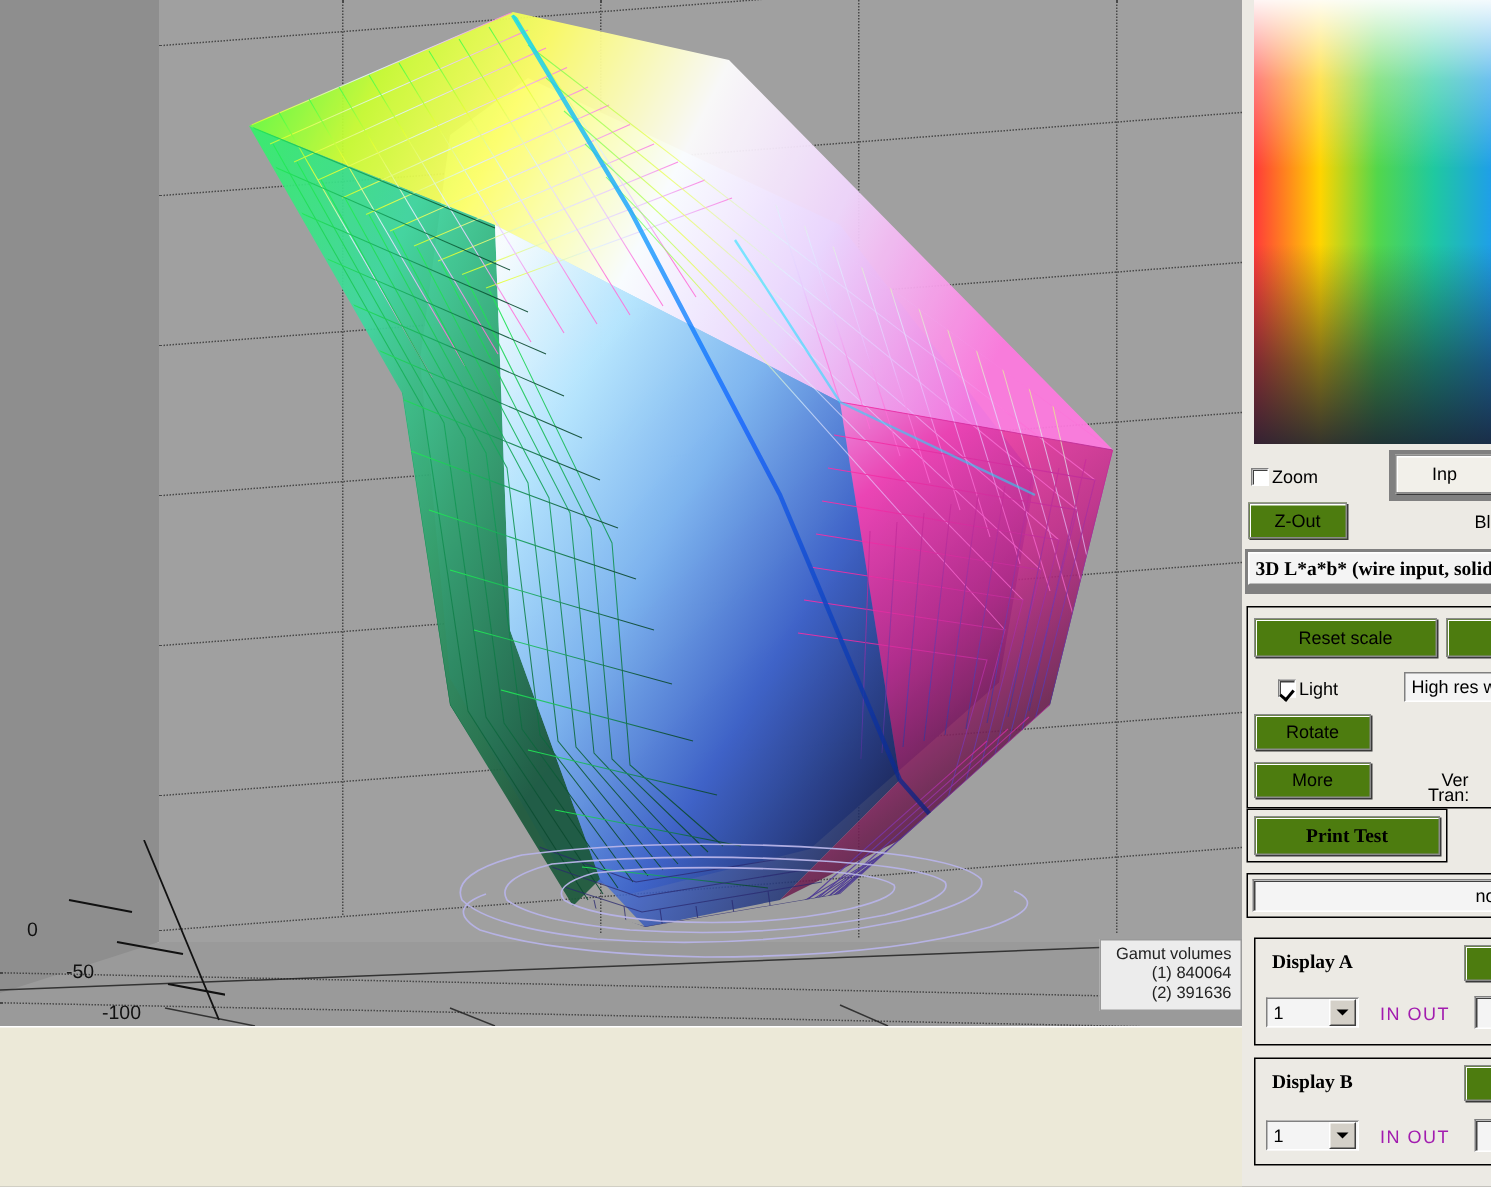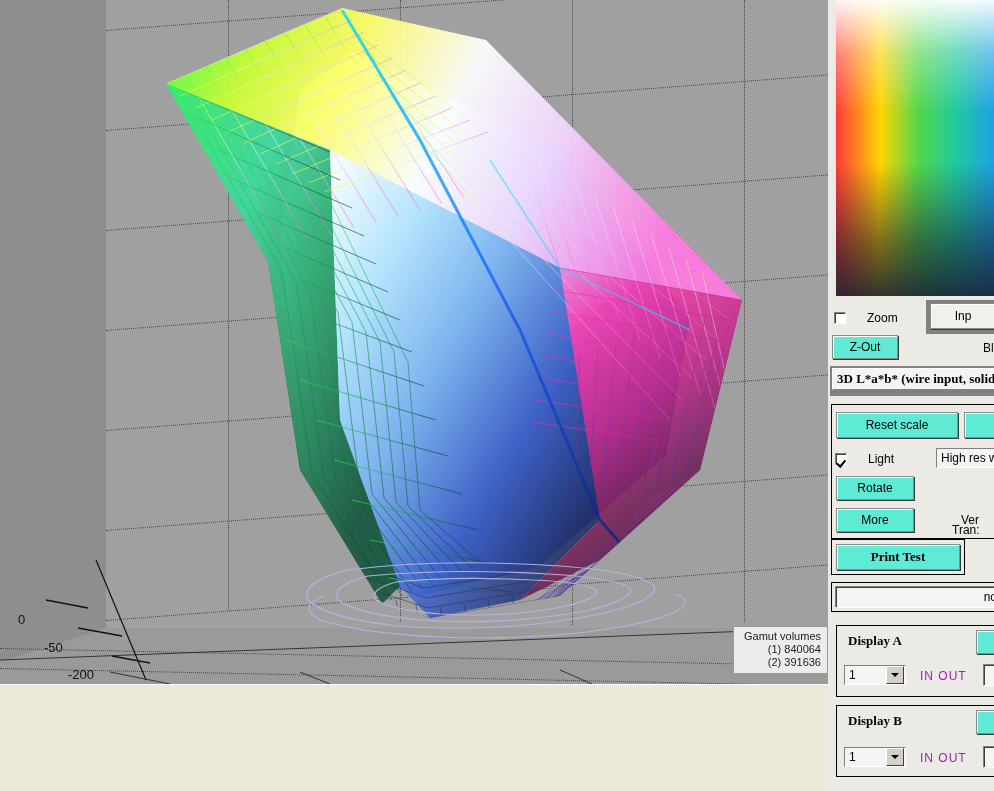--- a/index.html
+++ b/index.html
@@ -68,29 +68,29 @@
     background:linear-gradient(to right,
       #ff3a3a 0%, #ffd400 28%, #53d74b 52%, #1fc9a0 76%, #1f9fe8 100%);}
   #swatch .g2{position:absolute;inset:0;
     background:linear-gradient(to bottom, rgba(255,255,255,.95) 0%, rgba(255,255,255,.35) 18%,
       rgba(255,255,255,0) 38%, rgba(0,0,0,0) 55%, rgba(20,25,45,.55) 82%, rgba(25,30,50,.88) 100%);}
 
   .grpbox{position:absolute;border:1px solid #000;background:#eceae4;box-sizing:border-box;}
 
   .btn{
     position:absolute;box-sizing:border-box;
-    background:#5eead4;
+    background:#4d7c0f;
     border:1px solid #8a8a8a;
     box-shadow:inset 1px 1px 0 #fff, 1px 1px 0 #3a3a3a;
     display:flex;align-items:center;justify-content:center;
     font-size:12px;font-family:"Liberation Sans",sans-serif;color:#000;
   }
   .btn.bold{font-weight:bold;font-size:13px;font-family:"Liberation Serif",serif;}
 
-  .chk{position:absolute;display:flex;align-items:center;gap:21px;font-size:12px;}
+  .chk{position:absolute;display:flex;align-items:center;gap:2px;font-size:12px;}
   .chk .box{
     width:12px;height:12px;box-sizing:border-box;background:#fff;
     border:1px solid #808080;border-right-color:#fff;border-bottom-color:#fff;
     box-shadow:inset 1px 1px 0 #404040;
     position:relative;flex:0 0 12px;
   }
   .chk .box.on:after{
     content:"";position:absolute;left:2px;top:4px;width:4px;height:7px;
     border:solid #000;border-width:0 2px 2px 0;transform:rotate(40deg);
   }
@@ -161,21 +161,21 @@
     <div class="gridline" style="left:0px;top:668px;width:828px;transform:skewY(1.2deg);transform-origin:left top;"></div>
 
     <svg style="position:absolute;left:0;top:560px;width:150px;height:124px;">
       <line x1="46" y1="40" x2="88" y2="48" stroke="#111" stroke-width="1.4"></line>
       <line x1="78" y1="68" x2="122" y2="76" stroke="#111" stroke-width="1.4"></line>
       <line x1="112" y1="96" x2="155" y2="104" stroke="#111" stroke-width="1.4"></line>
       <line x1="96" y1="0" x2="146" y2="120" stroke="#111" stroke-width="1.2"></line>
     </svg>
     <div class="axislabel" style="left:18px;top:612px;">0</div>
     <div class="axislabel" style="left:44px;top:640px;">-50</div>
-    <div class="axislabel" style="left:68px;top:667px;">-200</div>
+    <div class="axislabel" style="left:68px;top:667px;">-100</div>
     <div class="axislabel" style="left:810px;top:648px;">0</div>
 
     <svg id="gamutwrap" viewBox="0 0 828 684">
       <defs>
         <linearGradient id="gTop" x1="0" y1="0" x2="1" y2="0.25">
           <stop offset="0%" stop-color="#3cff4a"></stop>
           <stop offset="18%" stop-color="#ccff33"></stop>
           <stop offset="34%" stop-color="#ffff66"></stop>
           <stop offset="55%" stop-color="#ffffff"></stop>
           <stop offset="75%" stop-color="#f2d8ff"></stop>
@@ -440,21 +440,21 @@
 
     <div class="titlebar" style="left:2px;top:366px;width:172px;height:30px;">
       <div class="inner">3D L*a*b* (wire input, solid</div>
     </div>
 
     <div class="grpbox" style="left:3px;top:404px;width:172px;height:135px;"></div>
 
     <div class="btn" style="left:8px;top:412px;width:122px;height:26px;">Reset scale</div>
     <div class="btn" style="left:136px;top:412px;width:60px;height:26px;"></div>
 
-    <div class="chk" style="left:7px;top:452px;justify-content:space-between;">
+    <div class="chk" style="left:24px;top:452px;justify-content:space-between;">
       <span class="box on"></span>
       <span>Light</span>
     </div>
     <div class="smallcombo" style="left:108px;top:448px;width:86px;">
       <span class="txt">High res w</span>
     </div>
 
     <div class="btn" style="left:8px;top:476px;width:78px;height:24px;">Rotate</div>
     <div class="btn" style="left:8px;top:508px;width:78px;height:24px;">More</div>
 

